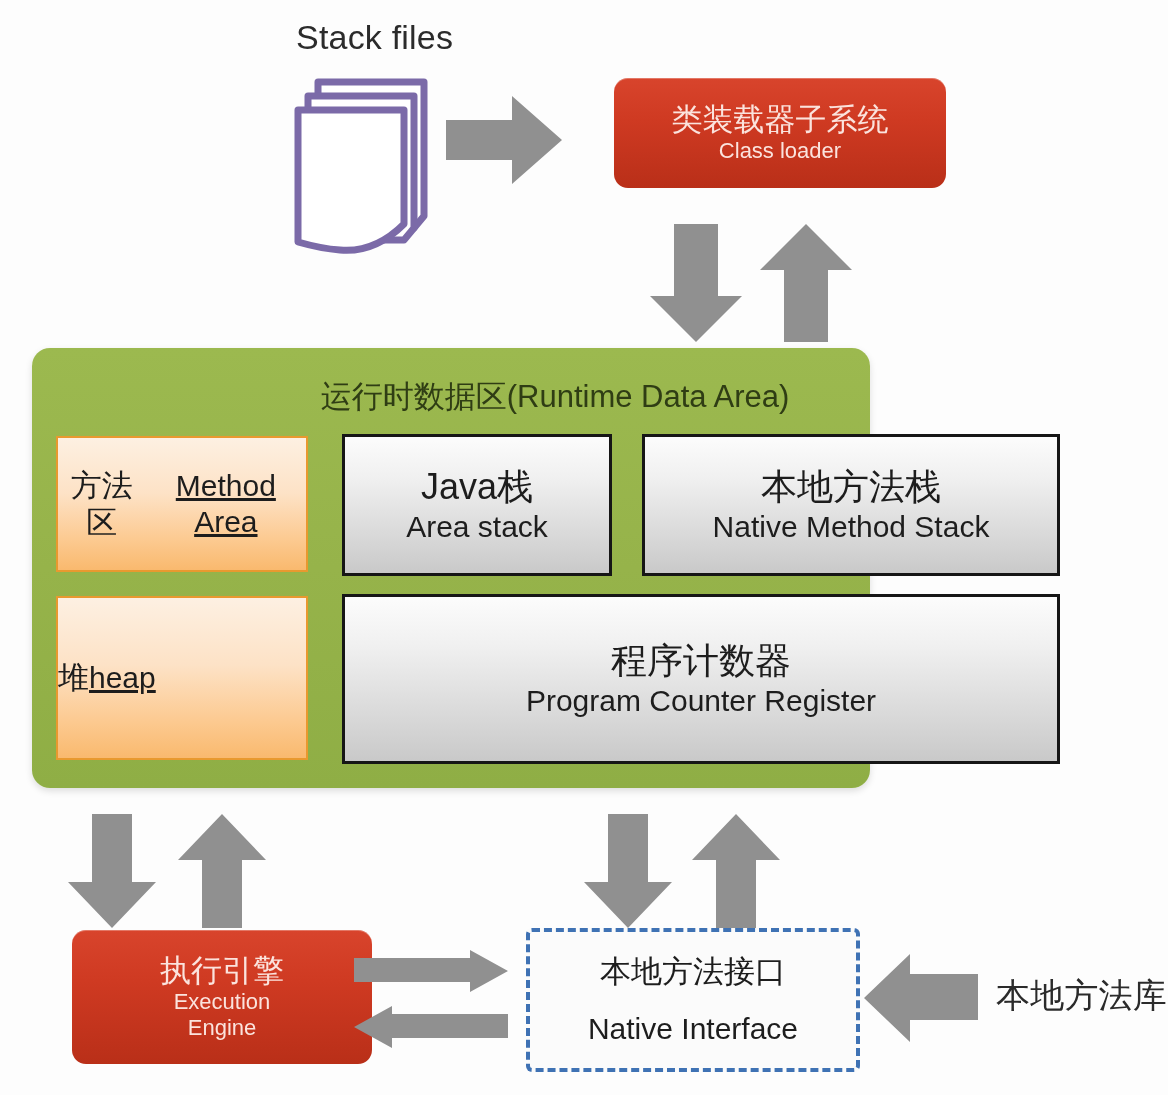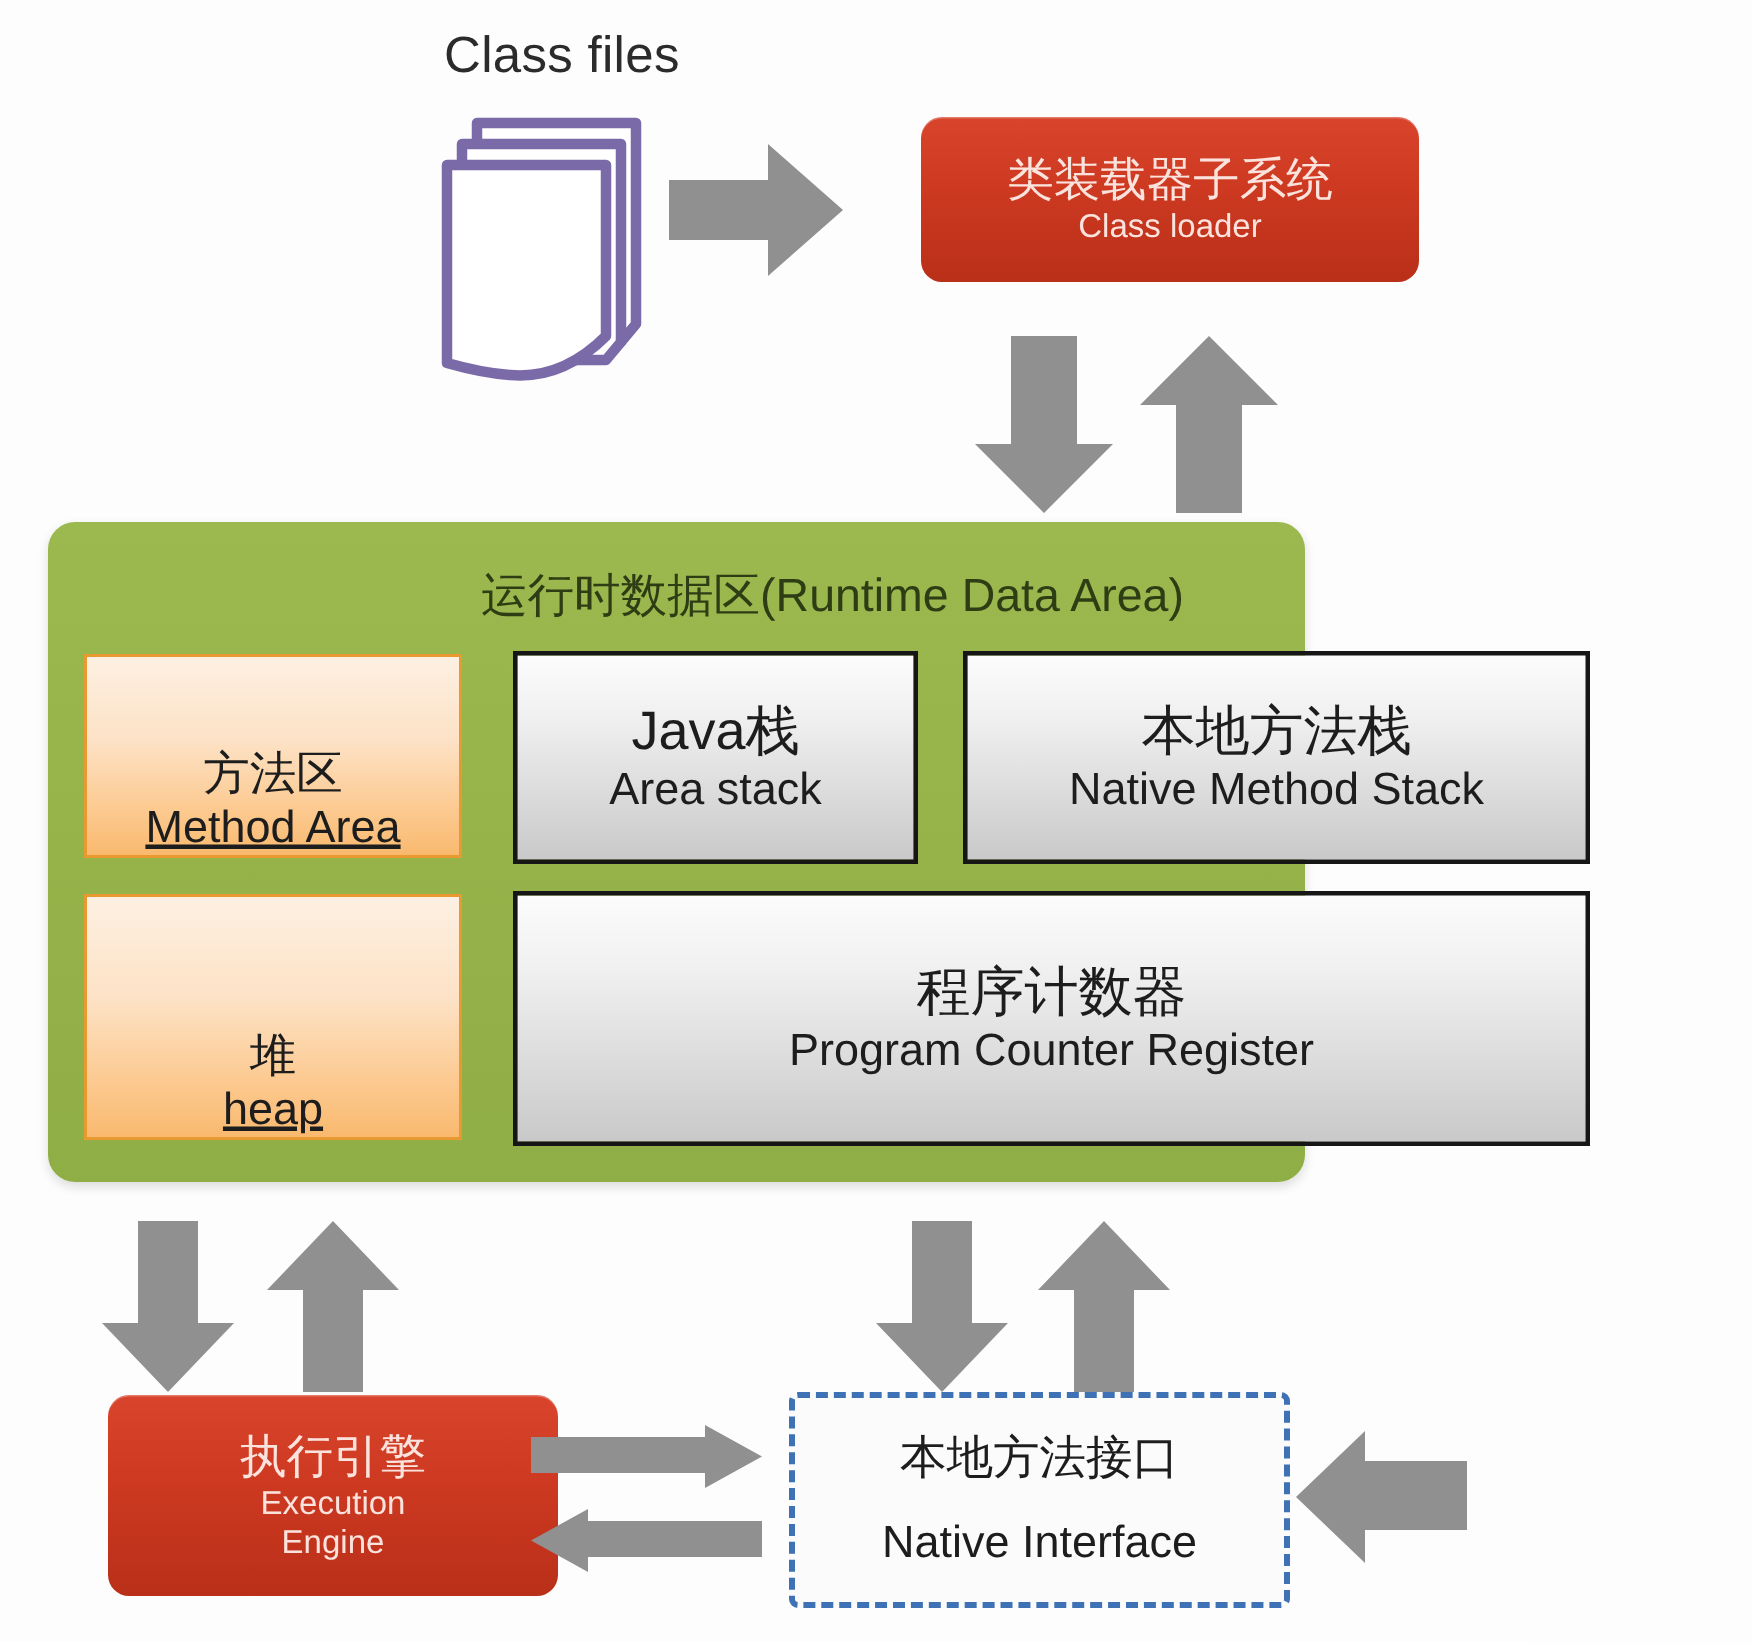--- a/index.html
+++ b/index.html
@@ -60,23 +60,23 @@
     font-size: 31px;
     text-align: center;
     white-space: nowrap;
   }
 
   
   .orange-box {
     background: linear-gradient(180deg, #fdf0e2 0%, #fde2c6 42%, #fcc98f 78%, #f9b96e 100%);
     border: 2px solid #e8992f;
     display: flex;
-    flex-direction: column;
-    align-items: center;
-    justify-content: flex-end;
+    flex-direction: row;
+    align-items: center;
+    justify-content: flex-start;
     text-align: center;
     color: #1d1d1d;
     line-height: 1.2;
   }
   .orange-box .cn { font-size: 31px; }
   .orange-box .en { font-size: 30px; text-decoration: underline; }
 
   
   .gray-box {
     background: linear-gradient(180deg, #fcfcfc 0%, #f0f0f0 30%, #d9d9d9 72%, #c9c9c9 100%);
@@ -110,21 +110,21 @@
   .dashed-box .en { font-size: 30px; }
 
   
   .arrow svg { display: block; }
 </style>
 </head>
 <body>
 
 <div id="canvas">
 
-  <div class="abs plain-label" style="left:296px; top:18px;">Class files</div>
+  <div class="abs plain-label" style="left:296px; top:18px;">Stack files</div>
 
   <div class="abs docs-icon" style="left:288px; top:66px;">
     <svg width="160" height="205" viewBox="0 0 160 205">
       <g fill="#ffffff" stroke="#7b6aa8" stroke-width="7" stroke-linejoin="round" stroke-linecap="round">
         <path d="M30 16 H136 V150 L126 162 H30 Z"></path>
         <path d="M20 30 H126 V162 L116 174 H20 Z"></path>
         <path d="M10 44 H116 V158
                  C 96 178, 74 186, 52 184
                  C 38 183, 24 180, 10 176 Z"></path>
       </g>
@@ -230,14 +230,15 @@
     <div class="cn">本地方法接口</div>
     <div class="en">Native Interface</div>
   </div>
 
   <div class="abs arrow" style="left:862px; top:952px;">
     <svg width="118" height="92" viewBox="0 0 118 92">
       <path d="M116 22 H48 V2 L2 46 L48 90 V68 H116 Z" fill="#909090"></path>
     </svg>
   </div>
 
+  <div class="abs plain-label" style="left:996px; top:976px;">本地方法库</div>
 
 </div>
 
 </body></html>

